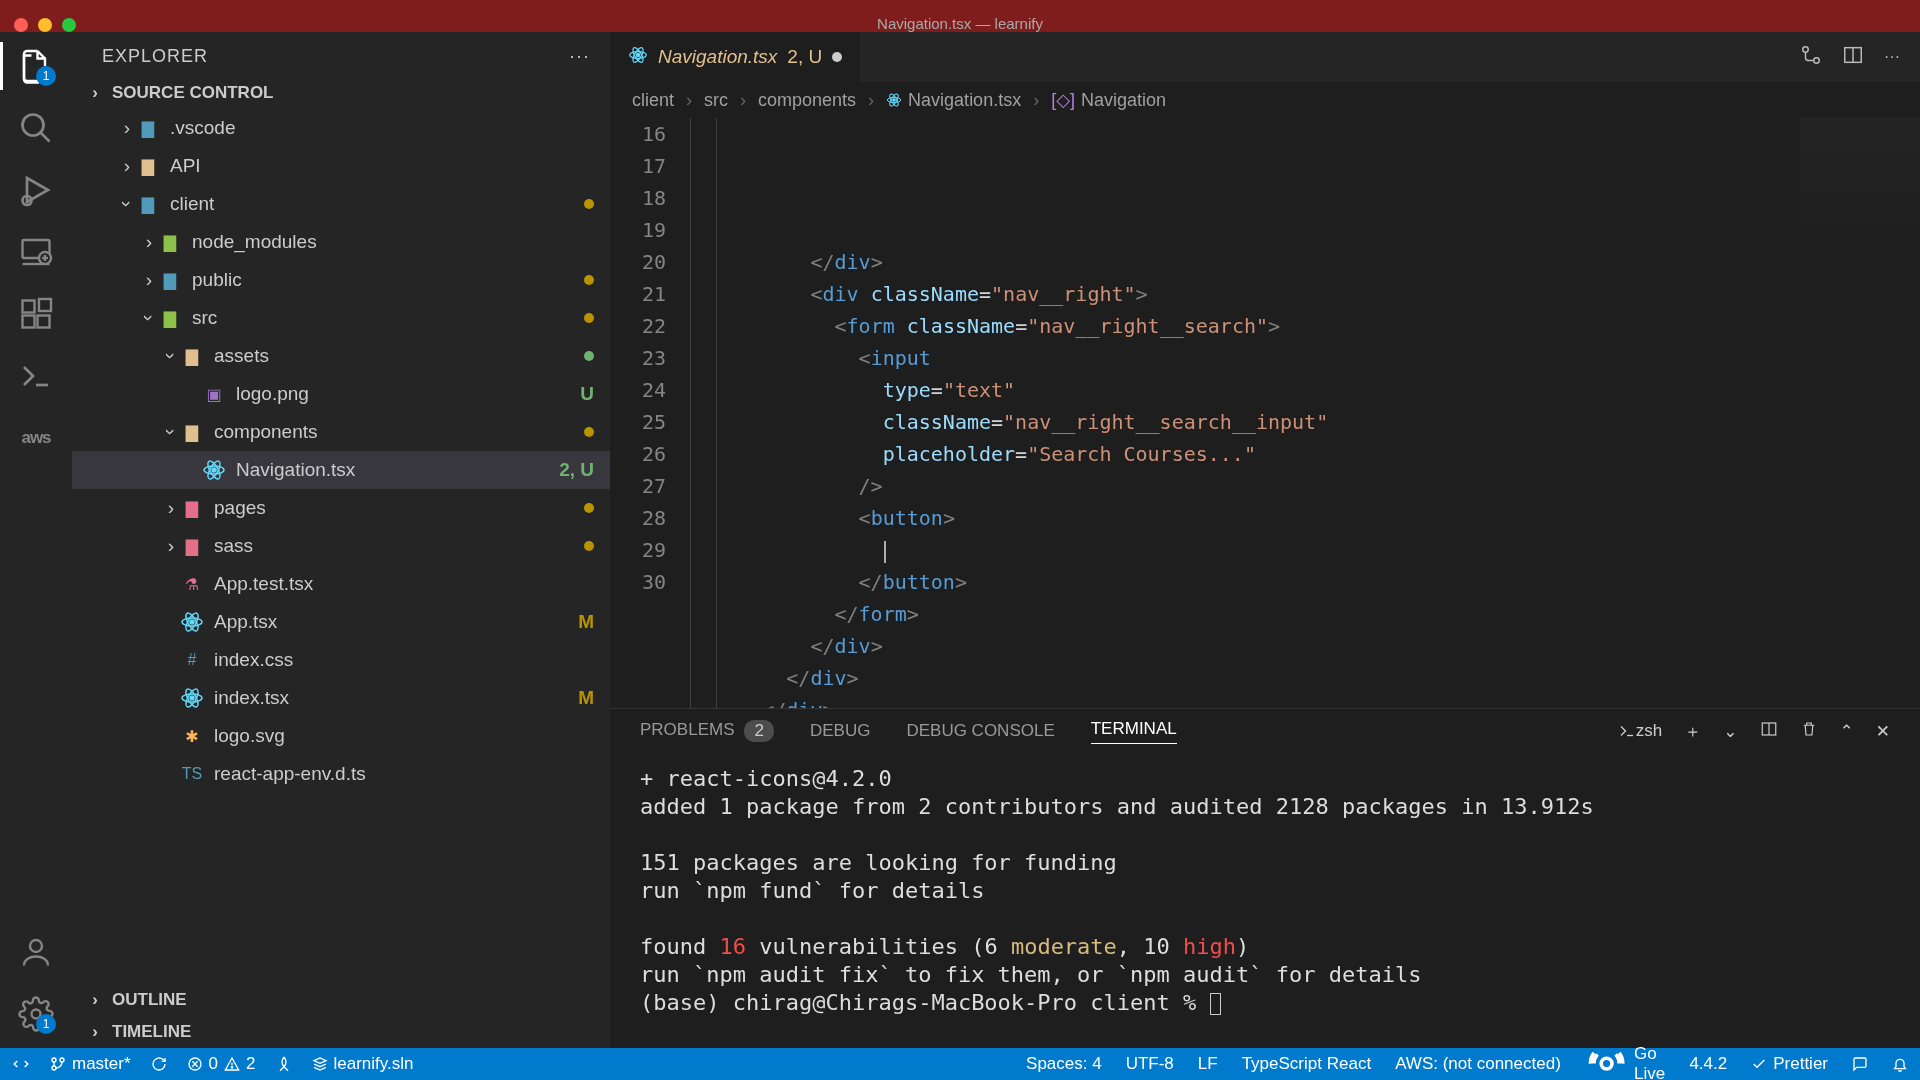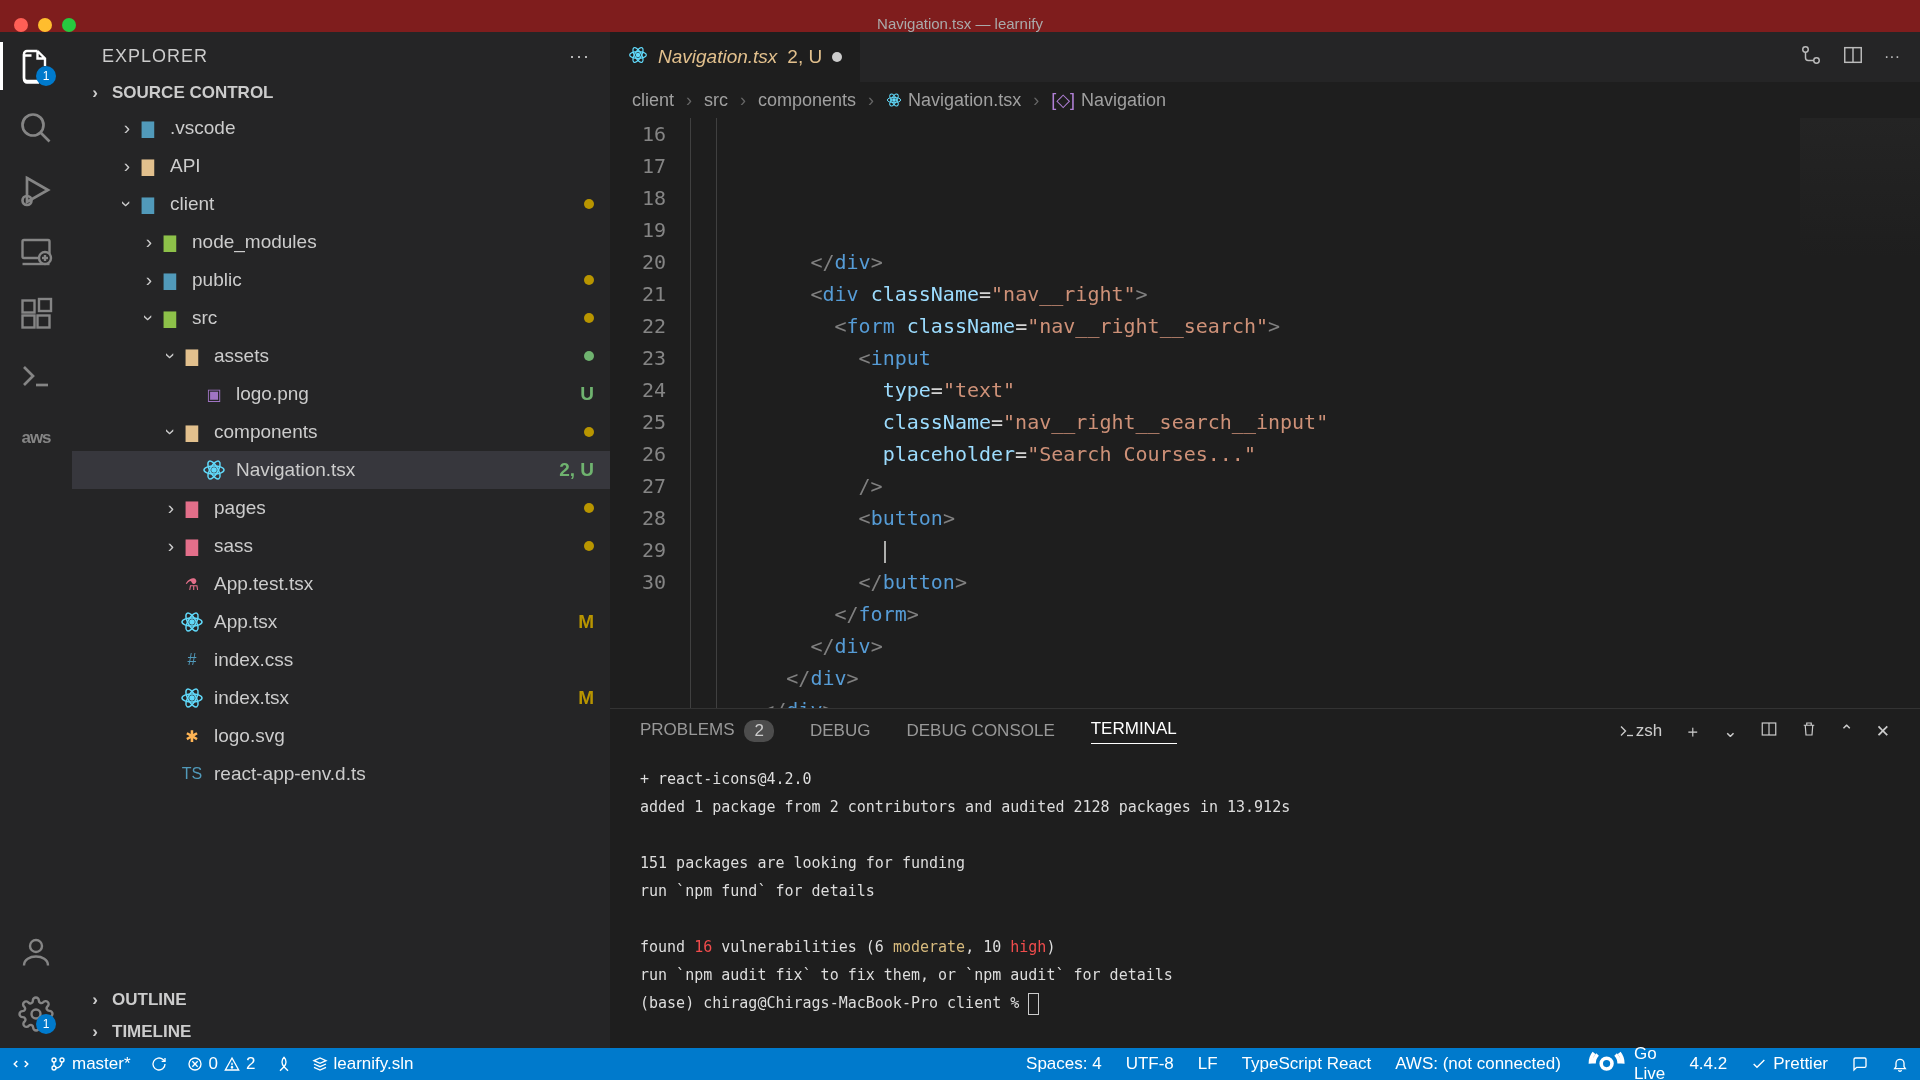--- a/index.html
+++ b/index.html
@@ -277,21 +277,21 @@
   display: flex;
   align-items: center;
   gap: 22px;
   color: #ccc;
 }
 .pt-icon { cursor: pointer; }
 .terminal-body {
   flex: 1;
   padding: 12px 30px;
   font-family: "Menlo", "Monaco", monospace;
-  font-size: 15px;
+  font-size: 22px;
   color: #ddd;
   line-height: 28px;
   overflow: hidden;
 }
 .term-red { color: #f14c4c; }
 .term-yellow { color: #d7ba7d; }
 .term-cursor {
   display: inline-block;
   width: 11px;
   height: 22px;

